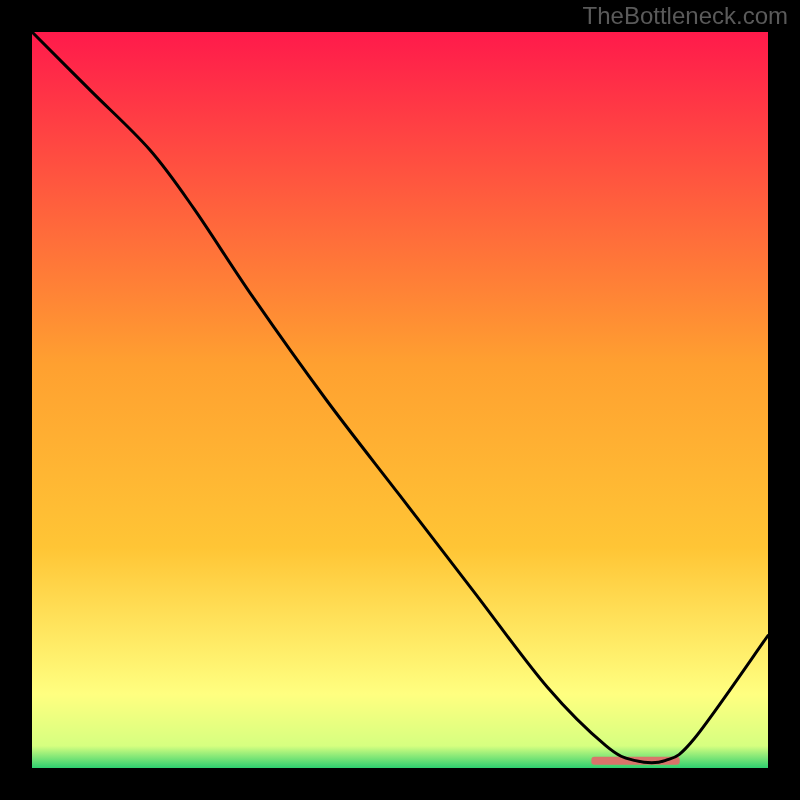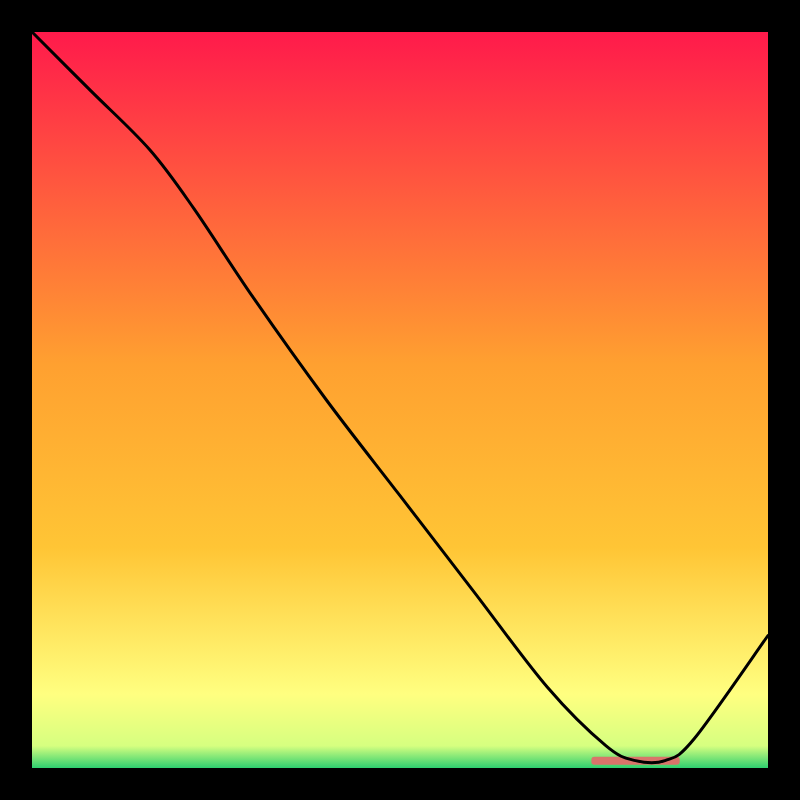--- a/index.html
+++ b/index.html
@@ -37,20 +37,21 @@
   svg.plot {
     width: 736px;
     height: 736px;
     display: block;
   }
 </style>
 </head>
 <body>
 
 <div class="frame">
+  <div class="watermark">TheBottleneck.com</div>
 
   <div class="plot-wrap">
     <svg class="plot" viewBox="0 0 736 736">
       <defs>
         <linearGradient id="bgGrad" x1="0" y1="0" x2="0" y2="1">
           <stop id="g0" offset="0%" stop-color="#ff1a4b"></stop>
           <stop id="g1" offset="45%" stop-color="#ffa030"></stop>
           <stop id="g2" offset="70%" stop-color="#ffc535"></stop>
           <stop id="g3" offset="90%" stop-color="#ffff80"></stop>
           <stop id="g4" offset="97%" stop-color="#d6ff80"></stop>

